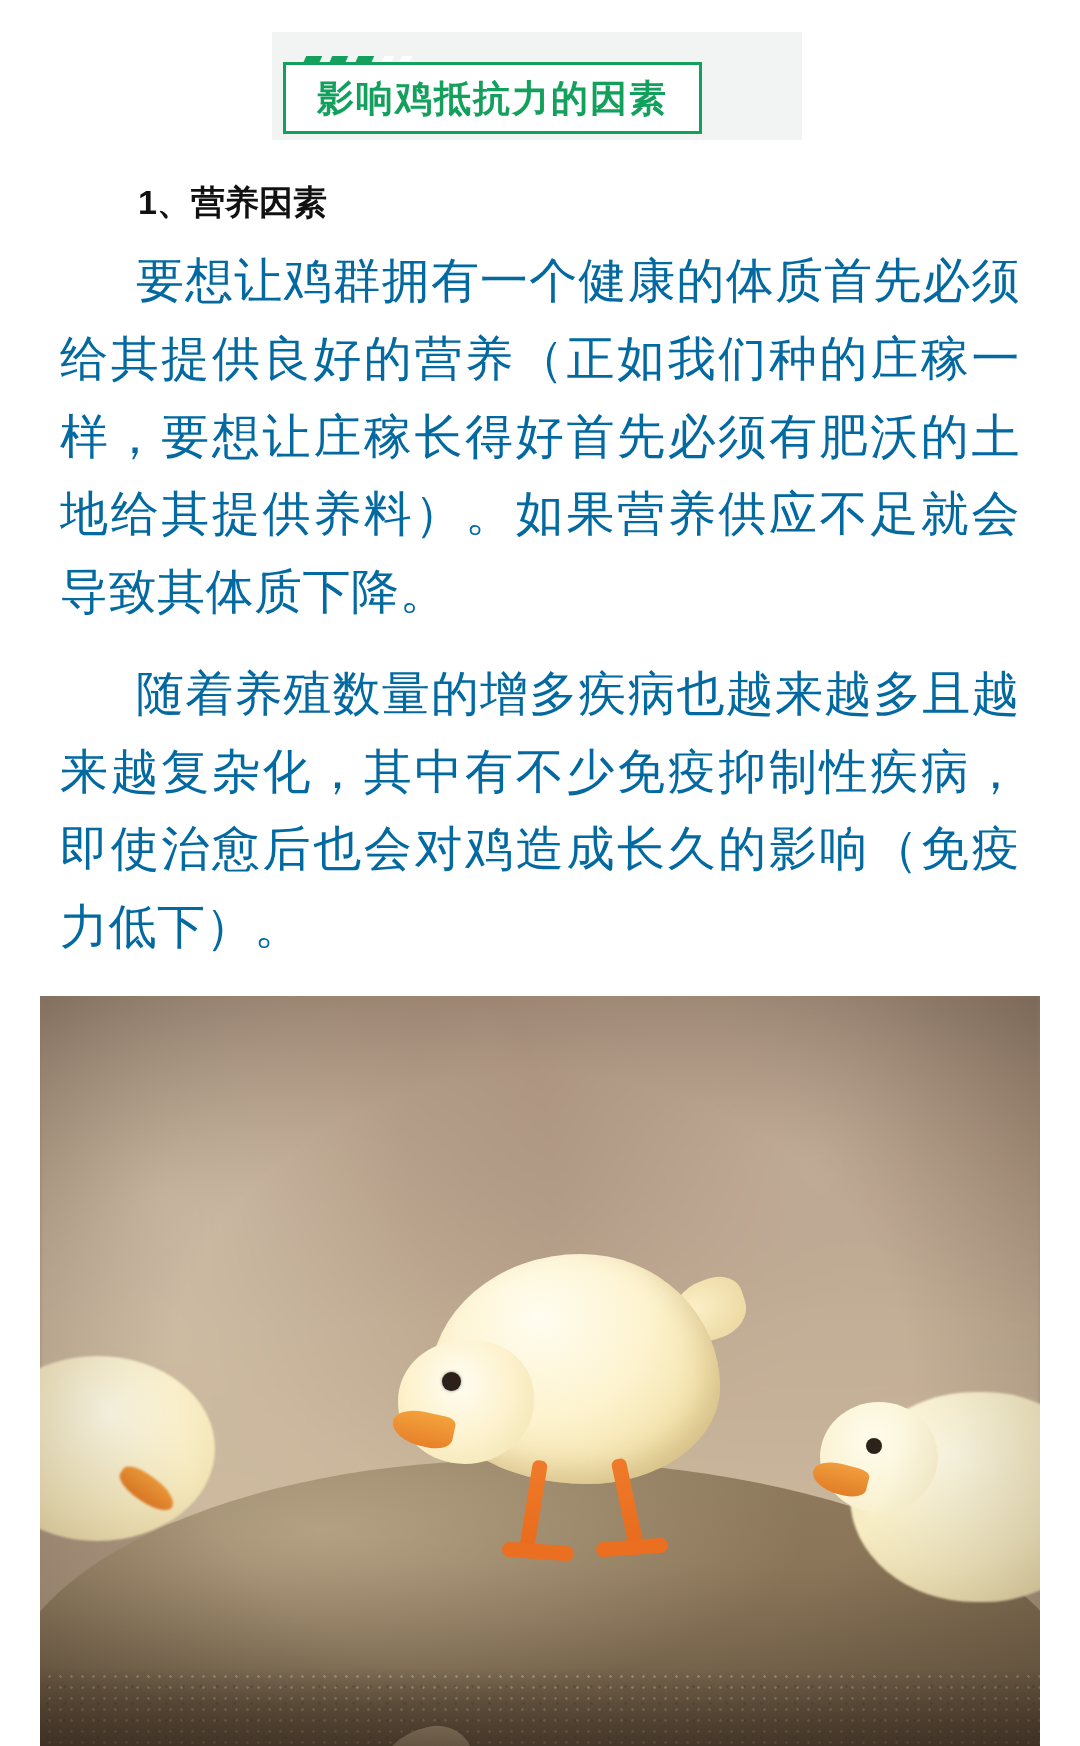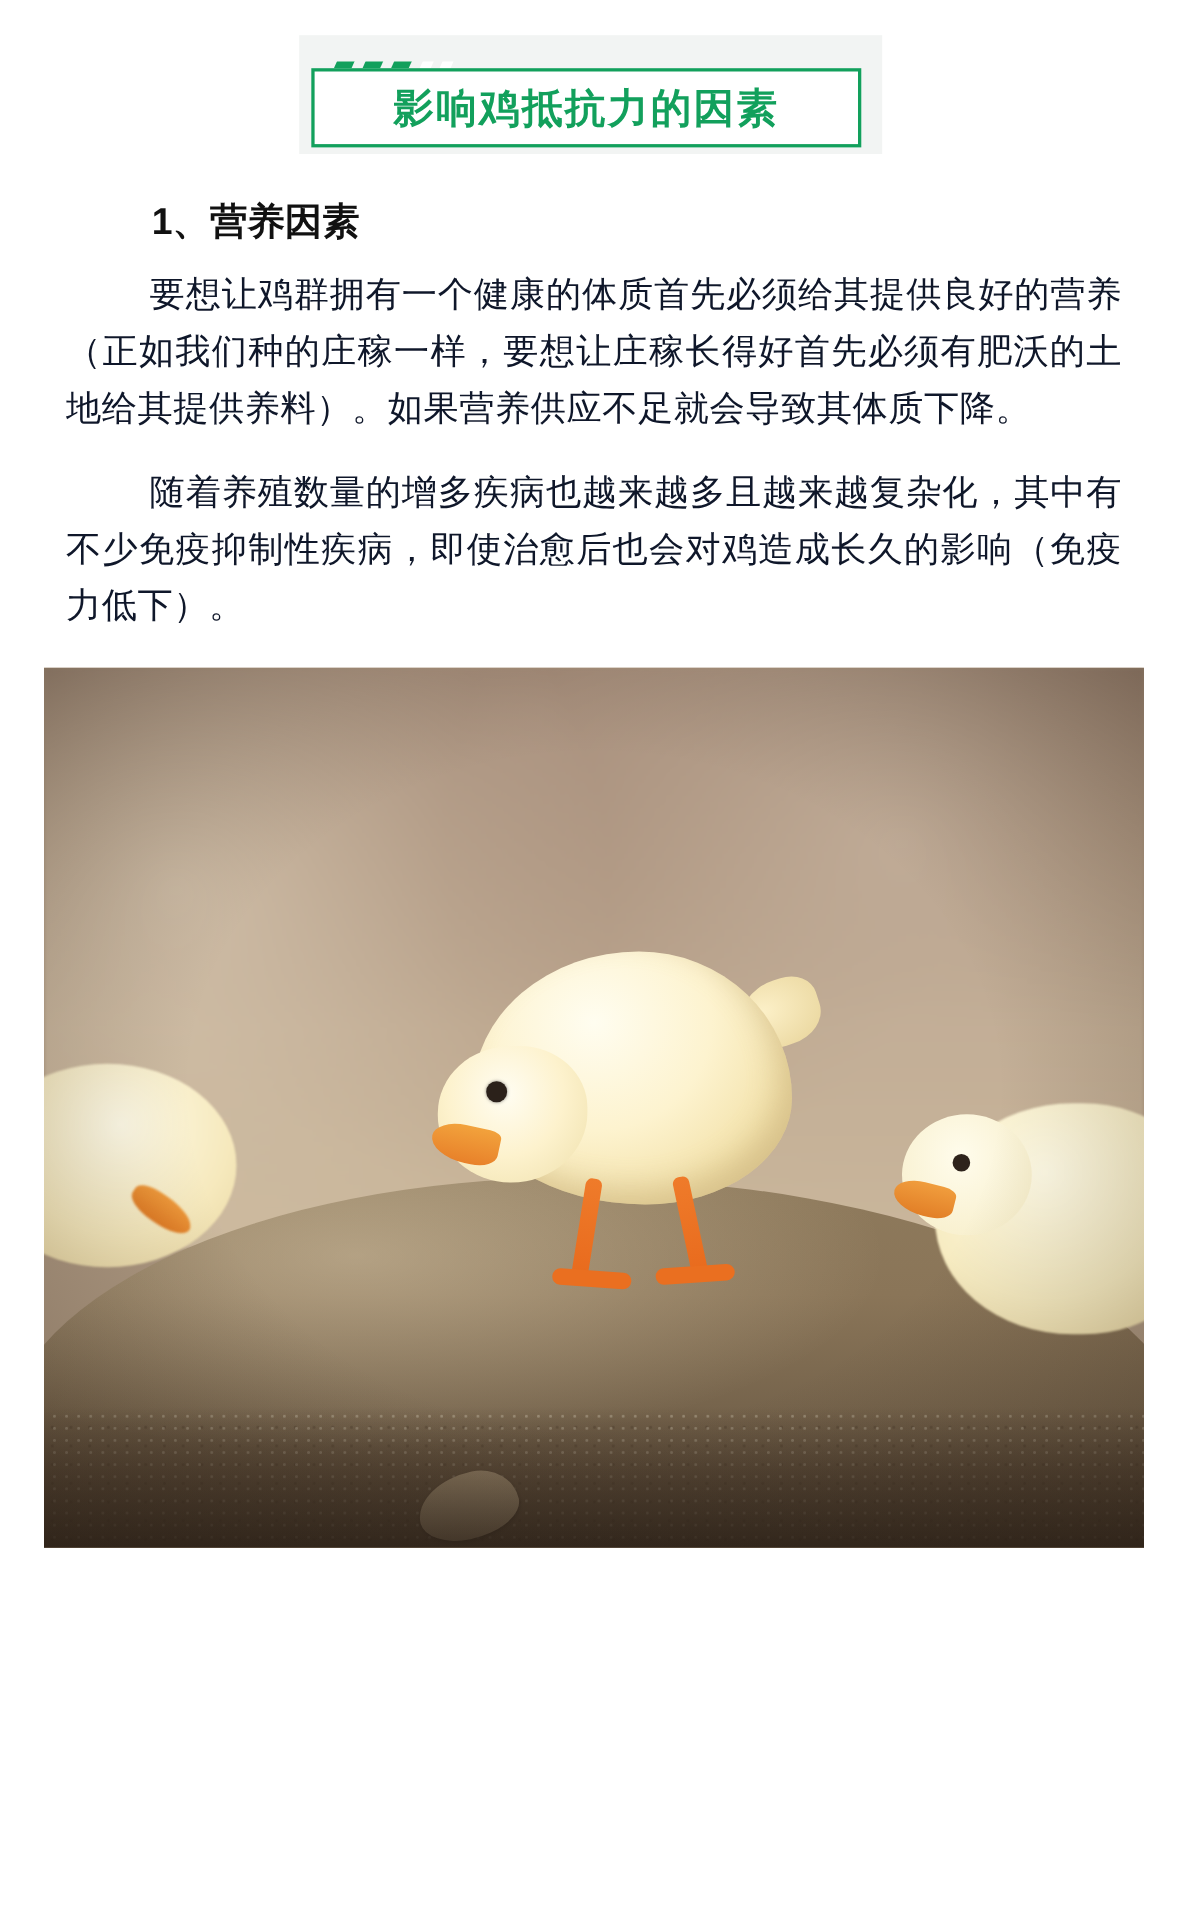--- a/index.html
+++ b/index.html
@@ -35,21 +35,21 @@
     left: 272px;
     top: 6px;
     width: 530px;
     height: 108px;
     background: #f2f4f3;
   }
   .title-box {
     position: absolute;
     left: 283px;
     top: 36px;
-    width: 500px;
+    width: 419px;
     height: 72px;
     border: 3px solid #12a05c;
     box-sizing: border-box;
     background: #ffffff;
     display: flex;
     align-items: center;
     justify-content: center;
   }
   .title-text {
     font-size: 37px;
@@ -87,27 +87,27 @@
   }
   h2.section-heading {
     font-size: 34px;
     font-weight: bold;
     margin: 34px 0 18px 0;
     padding-left: 78px;
     line-height: 1.3;
     color: #111;
   }
   p.para {
-    font-size: 32px;
+    font-size: 48px;
     line-height: 1.62;
     margin: 0 0 6px 0;
     text-indent: 76px;
     text-align: justify;
     text-justify: inter-ideograph;
-    color: #0f172a;
+    color: #0369a1;
     letter-spacing: 0.5px;
   }
   .spacer-sm { height: 18px; }
 
   
   .photo-wrap {
     margin: 30px 40px 0 40px;
     width: 1000px;
     height: 800px;
     position: relative;

